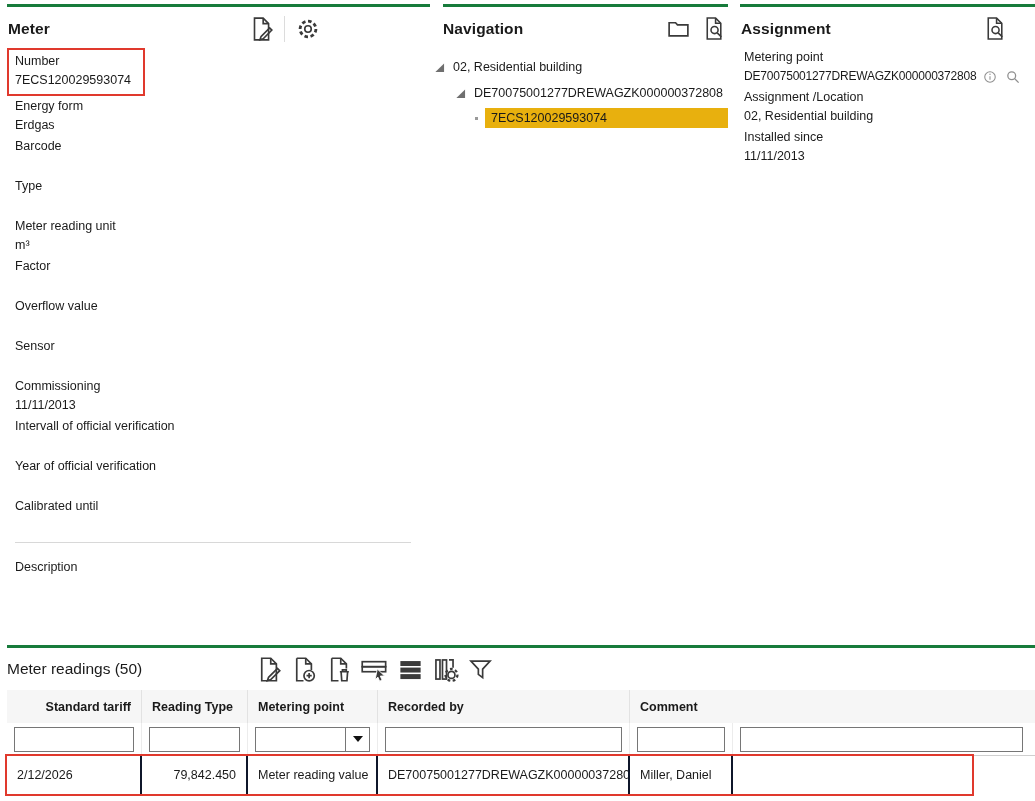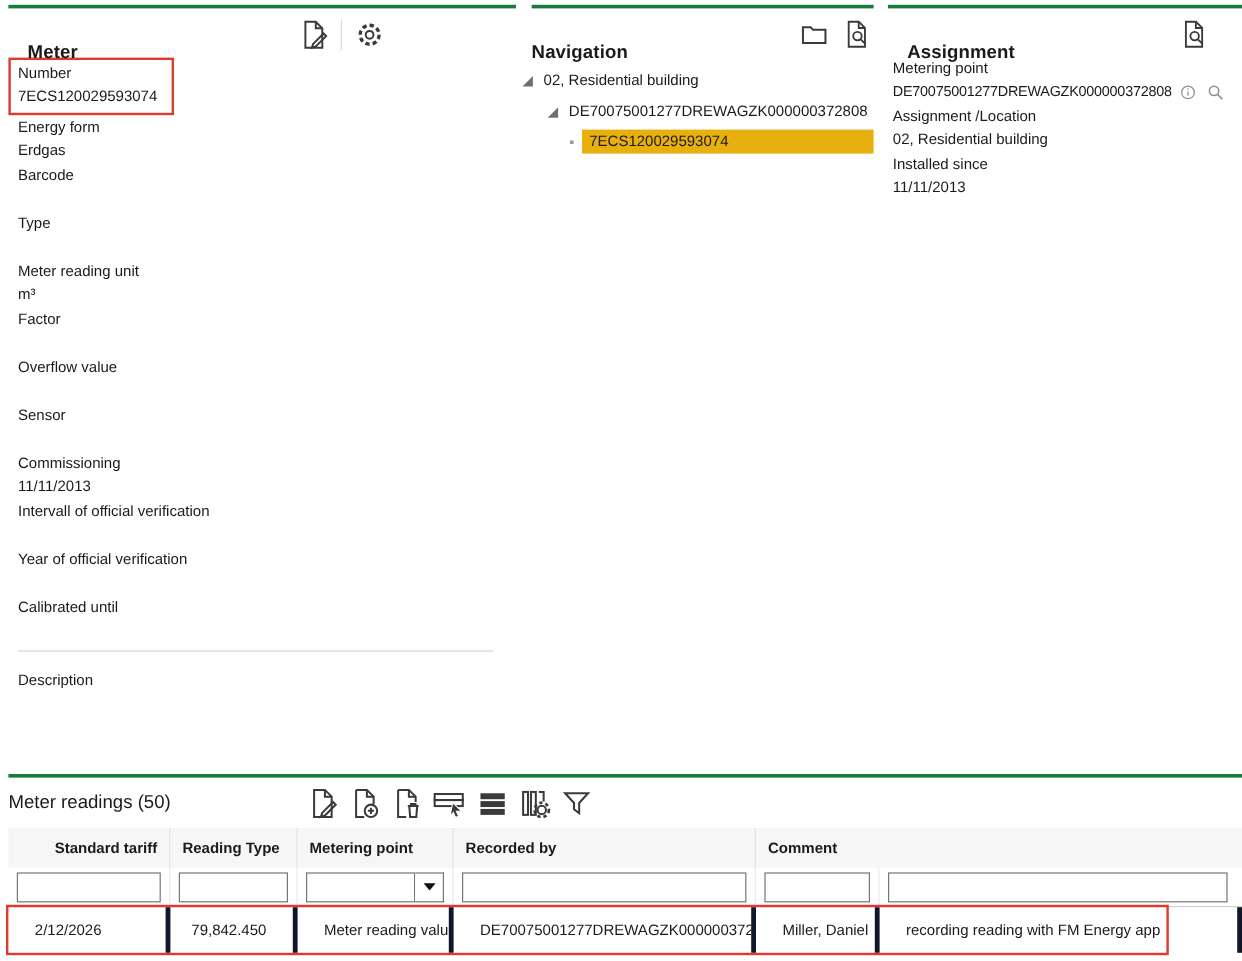--- a/index.html
+++ b/index.html
@@ -14,21 +14,21 @@
   html,body{margin:0;padding:0}
   body{
     width:1035px;height:801px;position:relative;overflow:hidden;
     background:#fff;color:var(--ink);
     font-family:"Liberation Sans", sans-serif;
     font-size:12.5px;
   }
   .accent{height:3px;background:var(--green)}
   .panel{position:absolute;top:4px}
   .panel-head{position:relative;height:41px;padding-top:12px}
-  .panel-head h2{margin:16px;font-size:15.5px;font-weight:700;letter-spacing:.1px}
+  .panel-head h2{margin:1px;font-size:15.5px;font-weight:700;letter-spacing:.1px}
   .head-icons{position:absolute;display:flex;align-items:center;gap:10px;top:9px}
   .icon svg{display:block}
   .vsep{width:1px;height:26px;background:#dcdcdc}
 
   
   .meter{left:7px;width:423px}
   .meter .head-icons{left:241px}
   .fields{padding-left:8px}
   .field{height:40px}
   .flabel{font-weight:400;line-height:19px;white-space:nowrap}
@@ -67,21 +67,21 @@
   .hcell:last-child{border-right:none}
   .hcell.num{justify-content:flex-end}
   .filter-row{height:32px}
   .fcell{display:flex;align-items:center;padding:0 7px;border-right:1px solid #ececec}
   .fcell:last-child{border-right:none}
   .fcell input{flex:1;height:25px;border:1px solid #767676;background:#fff;min-width:0;padding:0 4px;font-family:"Liberation Sans",sans-serif;font-size:12px}
   .fcell.comment input{flex:none;width:283px}
   .dd-btn{width:24px;height:25px;border:1px solid #767676;border-left:none;background:#fff;display:flex;align-items:center;justify-content:center;cursor:pointer}
   .dd-tri{width:0;height:0;border-left:5px solid transparent;border-right:5px solid transparent;border-top:6px solid #111}
   .data-row{height:39px;position:relative;border-top:1px solid #cfcfcf}
-  .dcell{display:flex;align-items:center;padding:0 22px;border-right:4px solid #0f172a;white-space:nowrap;overflow:hidden}
+  .dcell{display:flex;align-items:center;padding:0 10px;border-right:2px solid #0f172a;white-space:nowrap;overflow:hidden}
   .dcell:last-child{border-right:none}
   .dcell.num{justify-content:flex-end}
   .row-box{position:absolute;left:-2px;top:-2px;height:42px;width:969px;border:2px solid var(--red);pointer-events:none}
 </style>
 </head>
 <body>
 
 <section class="panel meter">
   <div class="accent"></div>
   <div class="panel-head">
@@ -340,16 +340,15 @@
         <input type="text" style="">
       </div>
   </div>
 
   <div class="grid data-row">
     <div class="dcell">2/12/2026</div>
     <div class="dcell num">79,842.450</div>
     <div class="dcell">Meter reading value</div>
     <div class="dcell">DE70075001277DREWAGZK000000372808</div>
     <div class="dcell">Miller, Daniel</div>
-    <div class="dcell">recording reading with FM Energy app</div>
     <div class="row-box"></div>
   </div>
 </section>
 
 </body></html>

